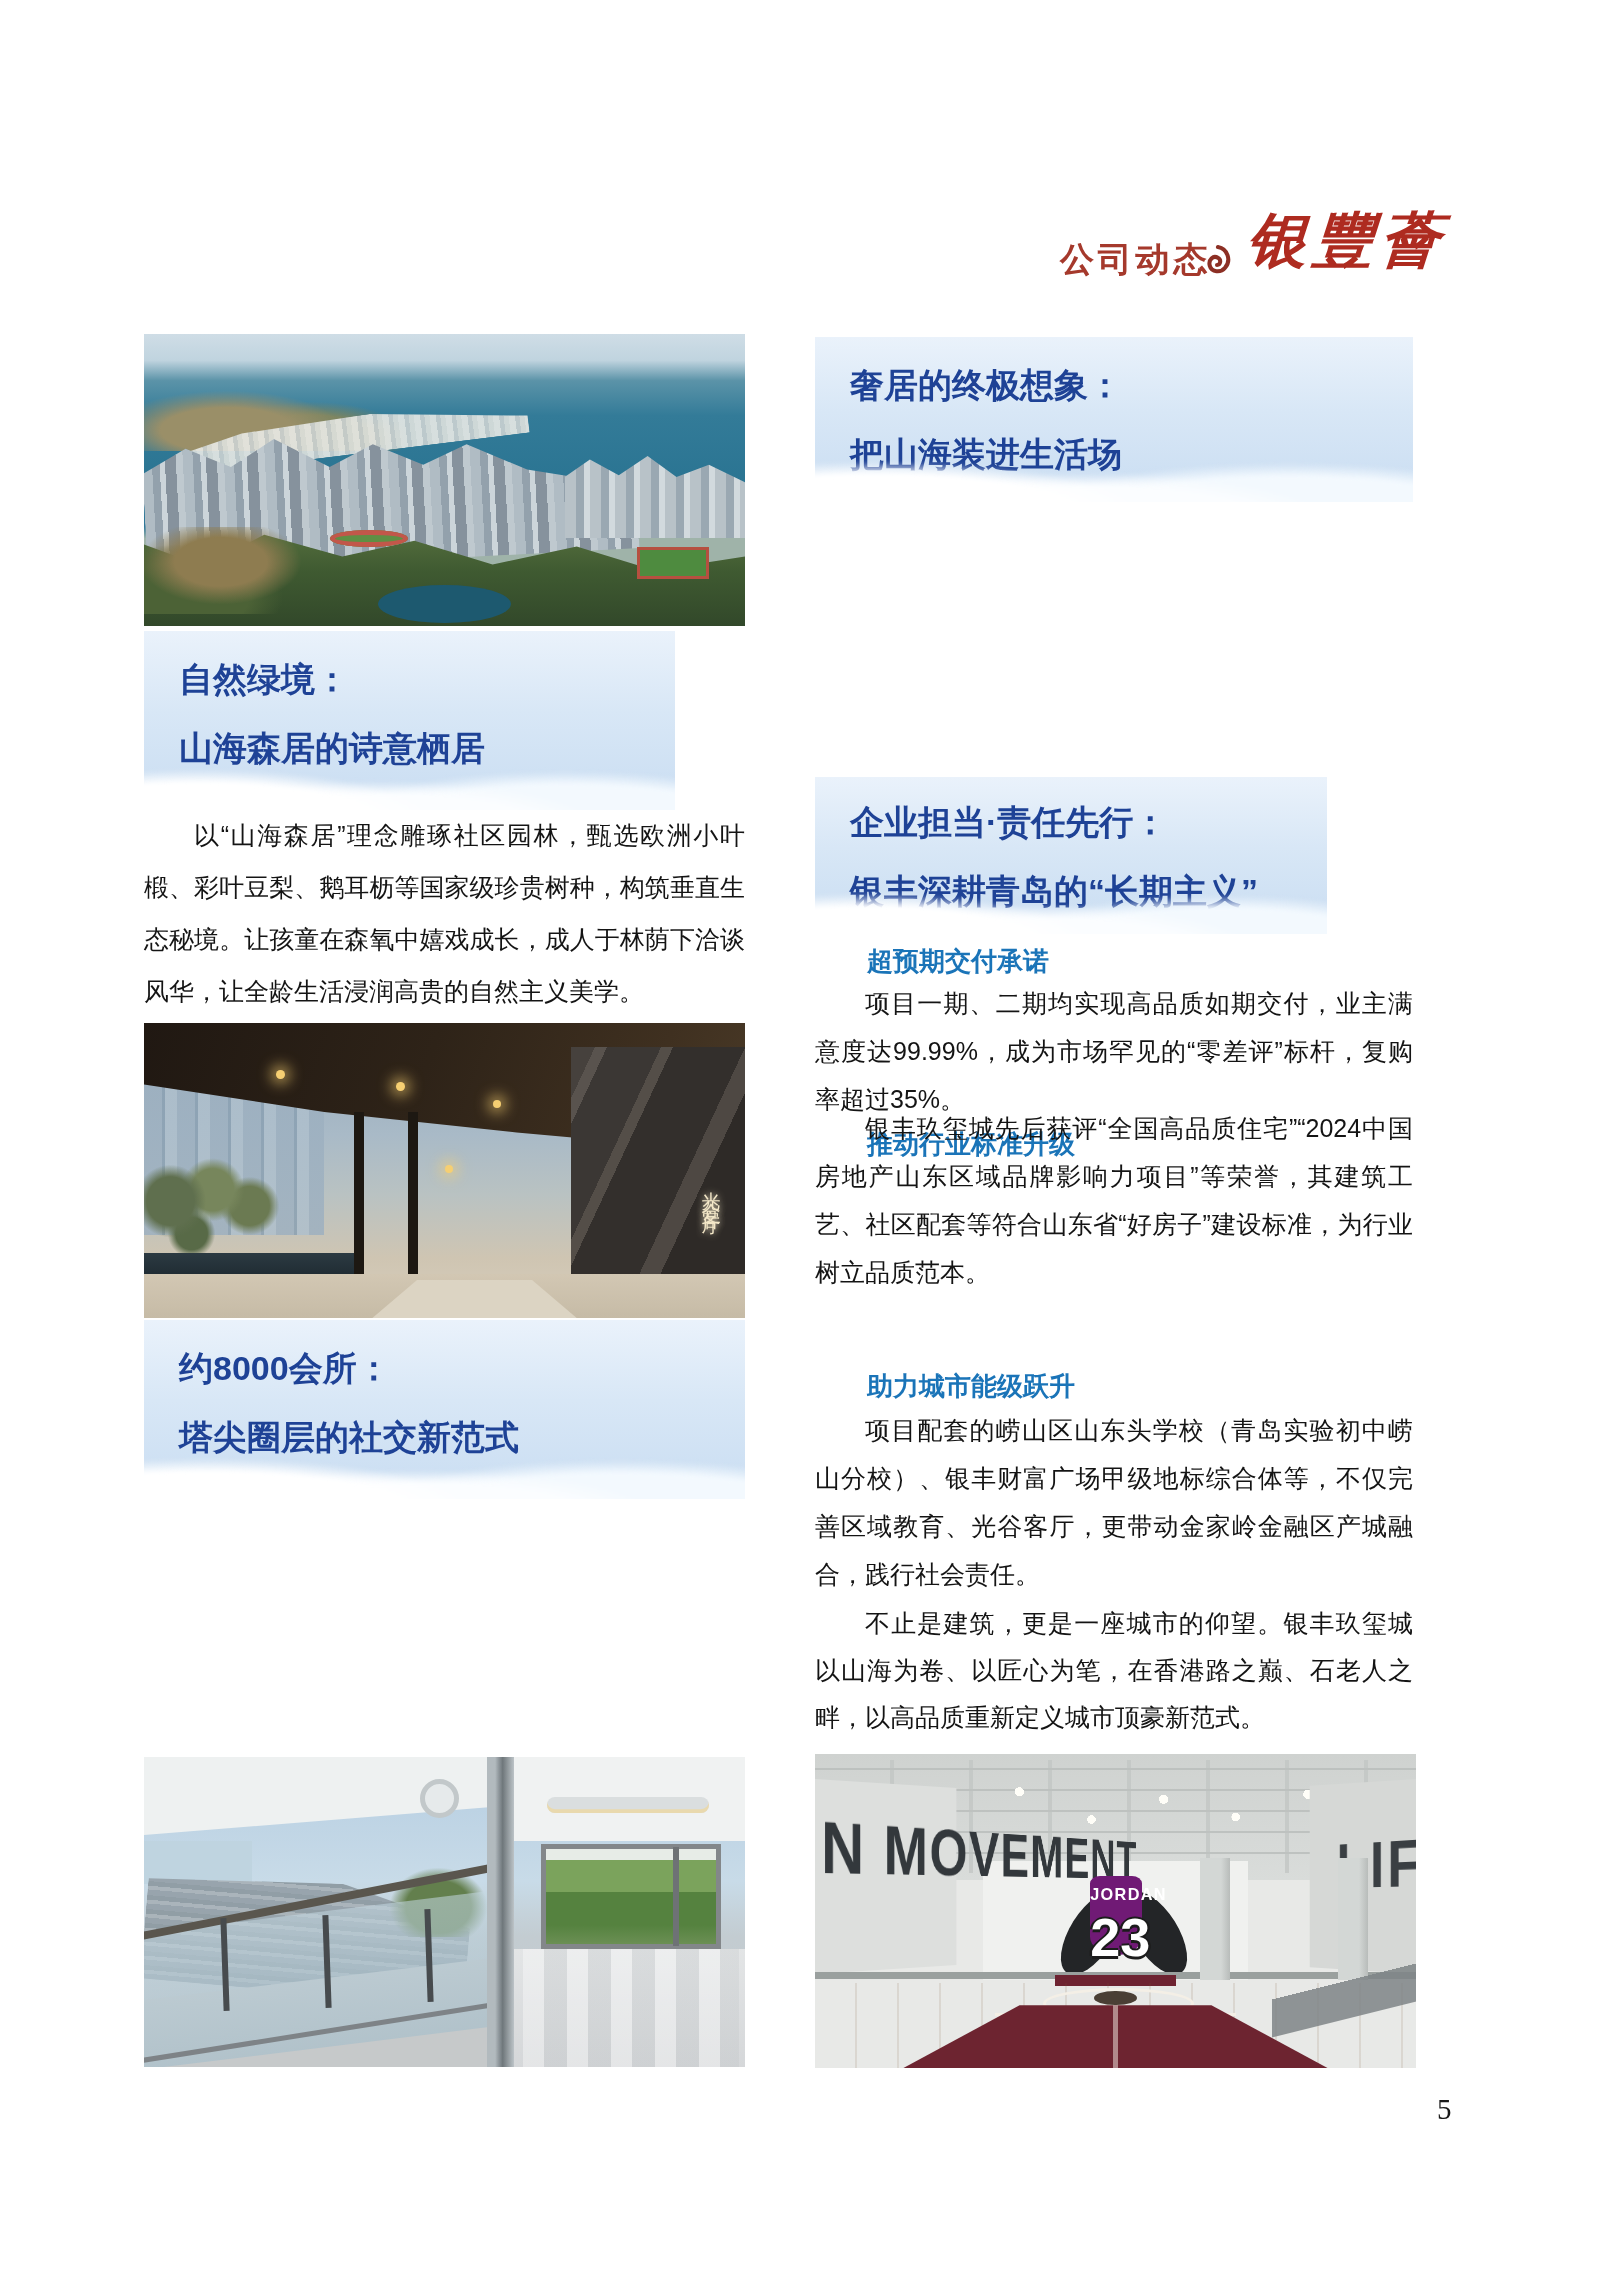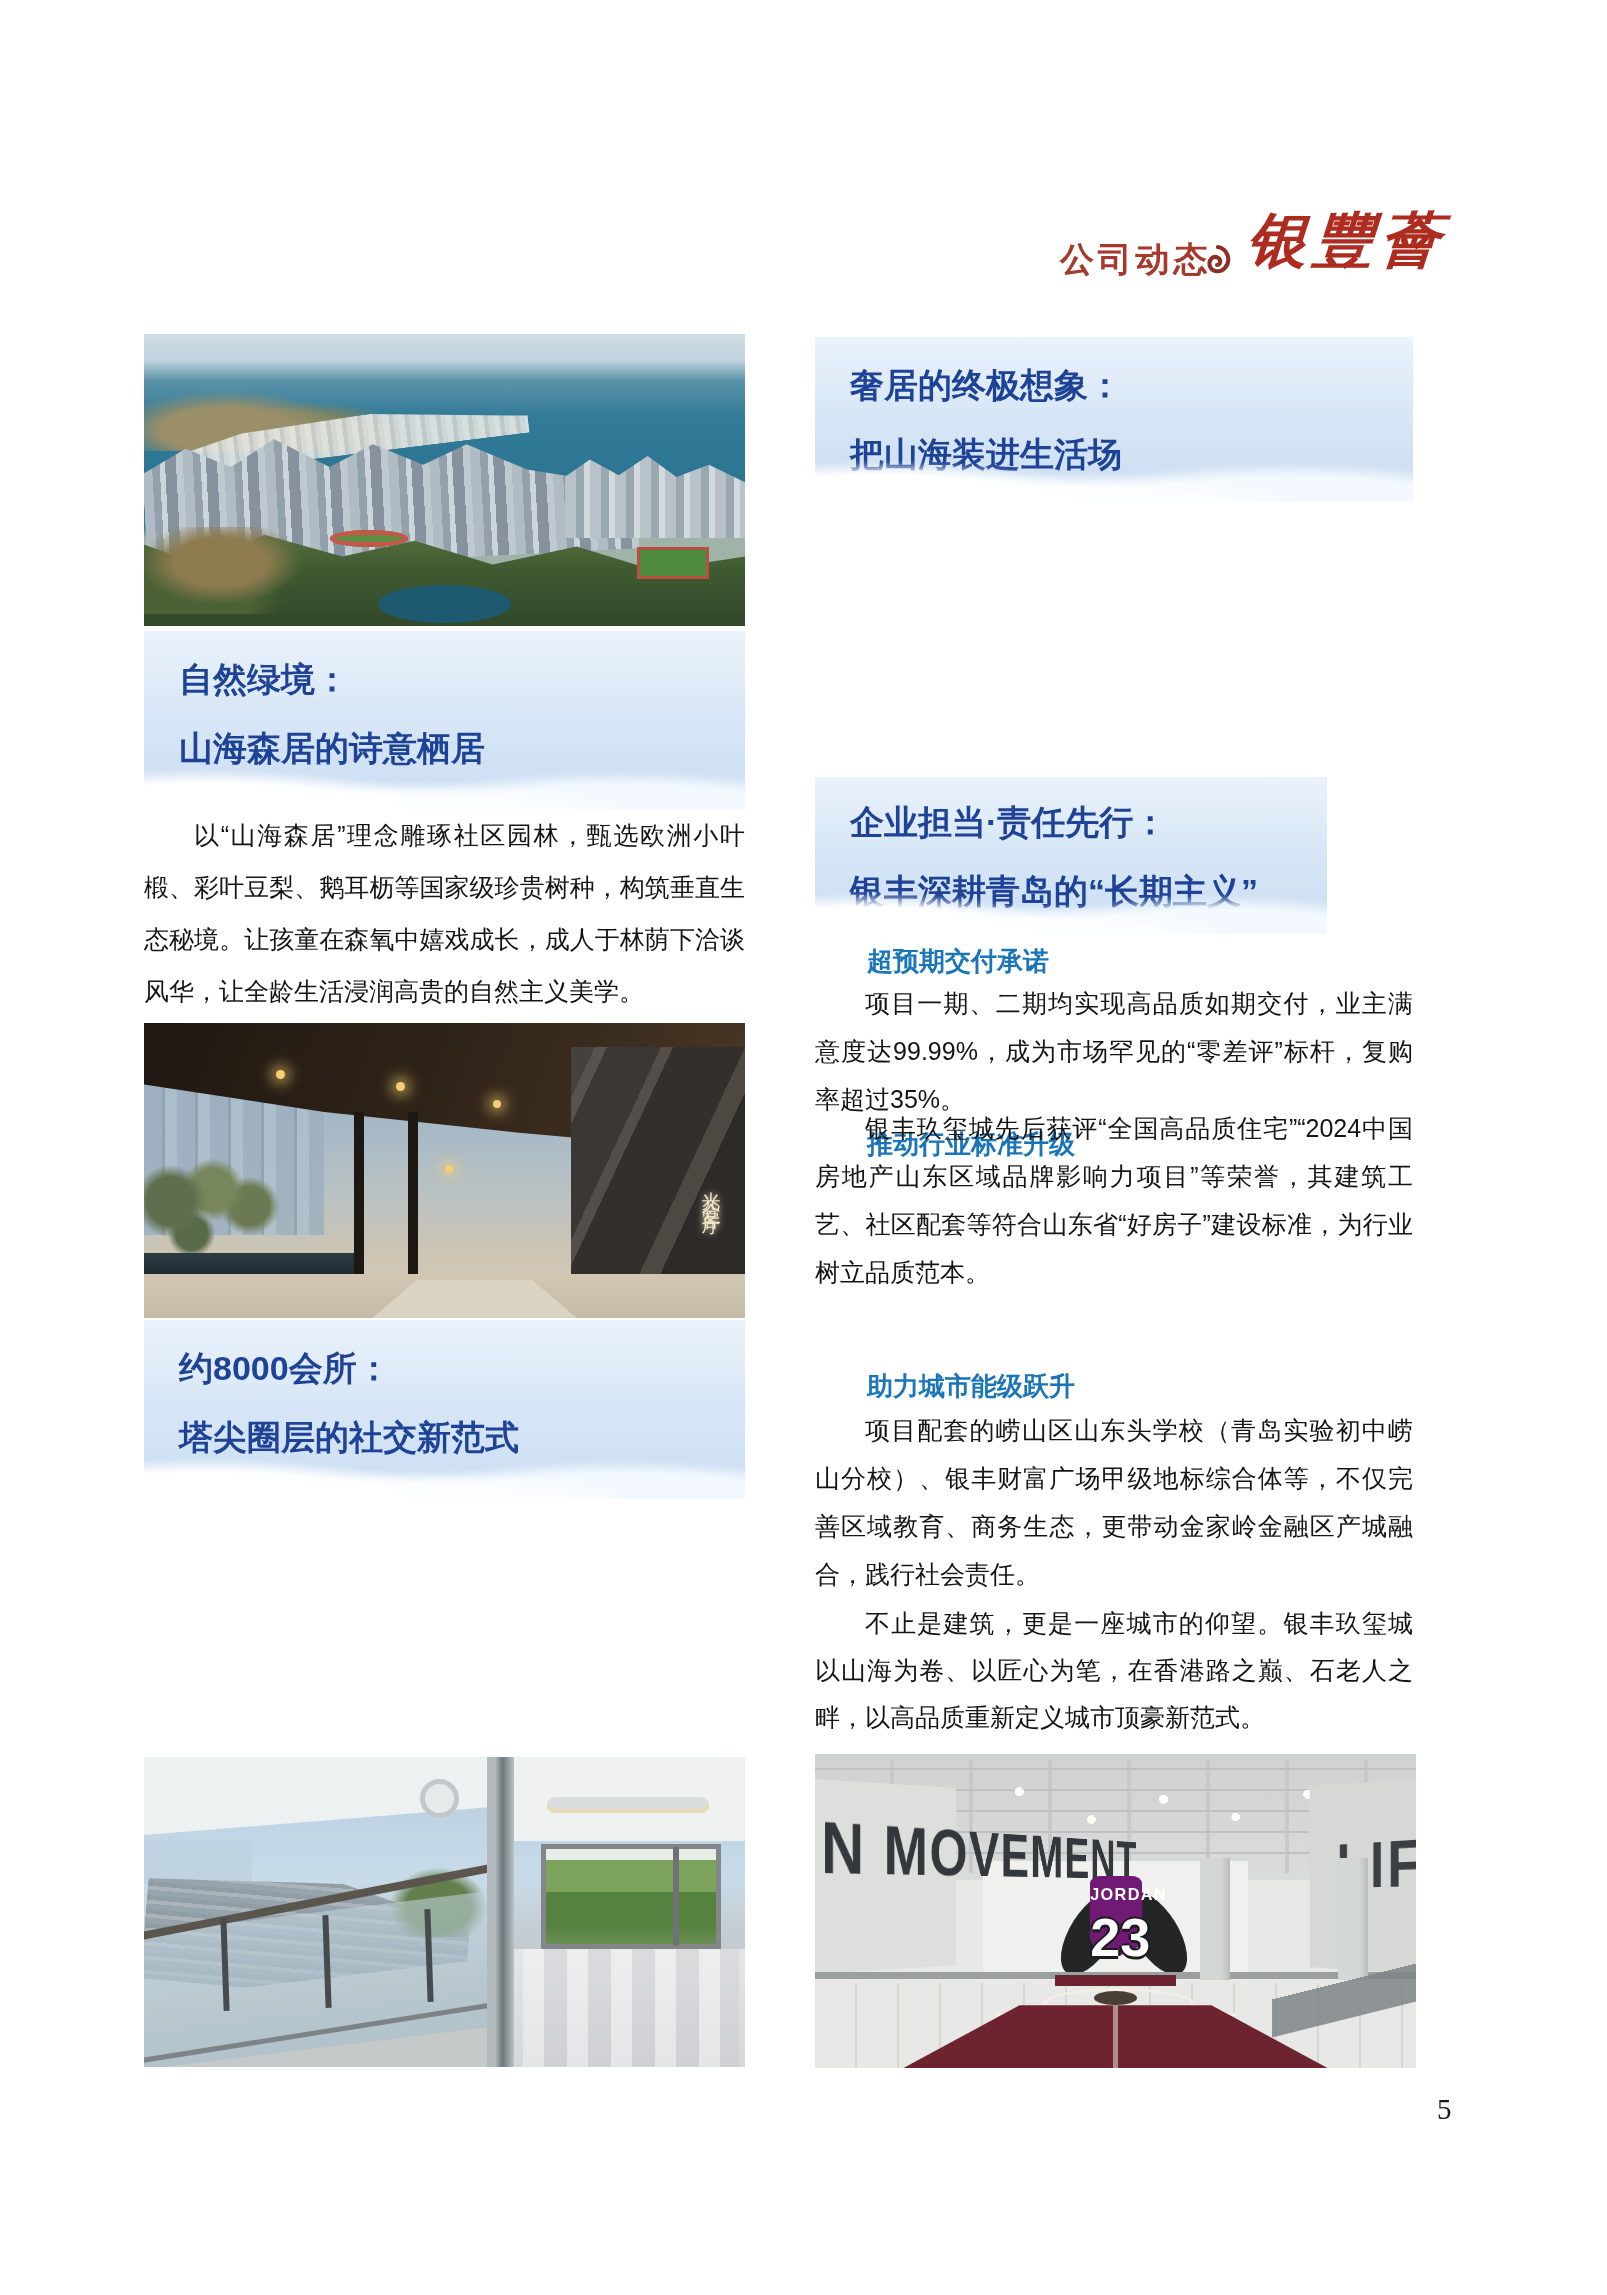--- a/index.html
+++ b/index.html
@@ -186,21 +186,21 @@
     <div class="layer p1-lowrise"></div>
     <div class="layer p1-city"></div>
     <div class="layer p1-cityright"></div>
     <div class="layer p1-green"></div>
     <div class="layer p1-hillbrown"></div>
     <div class="layer p1-lake"></div>
     <div class="layer p1-track"></div>
     <div class="layer p1-field"></div>
   </div>
 
-  <div class="abs hbox" style="left:144px;top:631px;width:601px;height:179px;">
+  <div class="abs hbox" style="left:144px;top:631px;width:531px;height:179px;">
     <div class="hline l1">自然绿境：</div>
     <div class="hline l2">山海森居的诗意栖居</div>
     <div class="waves"></div>
   </div>
 
   <div class="abs para lh83" style="left:144px;top:809px;width:601px;">以“山海森居”理念雕琢社区园林，甄选欧洲小叶椴、彩叶豆梨、鹅耳枥等国家级珍贵树种，构筑垂直生态秘境。让孩童在森氧中嬉戏成长，成人于林荫下洽谈风华，让全龄生活浸润高贵的自然主义美学。</div>
 
   <div class="abs photo photo2" style="left:144px;top:1023px;width:601px;height:295px;">
     <div class="layer p2-bldg"></div>
     <div class="layer p2-trees"></div>
@@ -261,21 +261,21 @@
     <div class="waves"></div>
   </div>
 
   <div class="abs subtitle" style="left:867px;top:944px;">超预期交付承诺</div>
   <div class="abs para" style="left:775px;top:979px;width:598px;margin-left:40px;">项目一期、二期均实现高品质如期交付，业主满意度达99.99%，成为市场罕见的“零差评”标杆，复购率超过35%。</div>
 
   <div class="abs subtitle" style="left:867px;top:1127px;">推动行业标准升级</div>
   <div class="abs para" style="left:815px;top:1104px;width:598px;">银丰玖玺城先后获评“全国高品质住宅”“2024中国房地产山东区域品牌影响力项目”等荣誉，其建筑工艺、社区配套等符合山东省“好房子”建设标准，为行业树立品质范本。</div>
 
   <div class="abs subtitle" style="left:867px;top:1369px;">助力城市能级跃升</div>
-  <div class="abs para" style="left:815px;top:1406px;width:598px;">项目配套的崂山区山东头学校（青岛实验初中崂山分校）、银丰财富广场甲级地标综合体等，不仅完善区域教育、商务生态，更带动金家岭金融区产城融合，践行社会责任。</div>
+  <div class="abs para" style="left:815px;top:1406px;width:598px;">项目配套的崂山区山东头学校（青岛实验初中崂山分校）、银丰财富广场甲级地标综合体等，不仅完善区域教育、光谷客厅，更带动金家岭金融区产城融合，践行社会责任。</div>
 
   <div class="abs para" style="left:815px;top:1600px;width:598px;line-height:47px;">不止是建筑，更是一座城市的仰望。银丰玖玺城以山海为卷、以匠心为笔，在香港路之巅、石老人之畔，以高品质重新定义城市顶豪新范式。</div>
 
   <div class="abs photo photo4" style="left:815px;top:1754px;width:601px;height:314px;">
     <div class="layer p4-ceiling"></div>
     <div class="layer p4-pipes"></div>
     <div class="layer p4-lights"></div>
     <div class="layer p4-lwall"></div>
     <div class="layer p4-rwall"></div>
     <div class="layer p4-farwall"></div>

